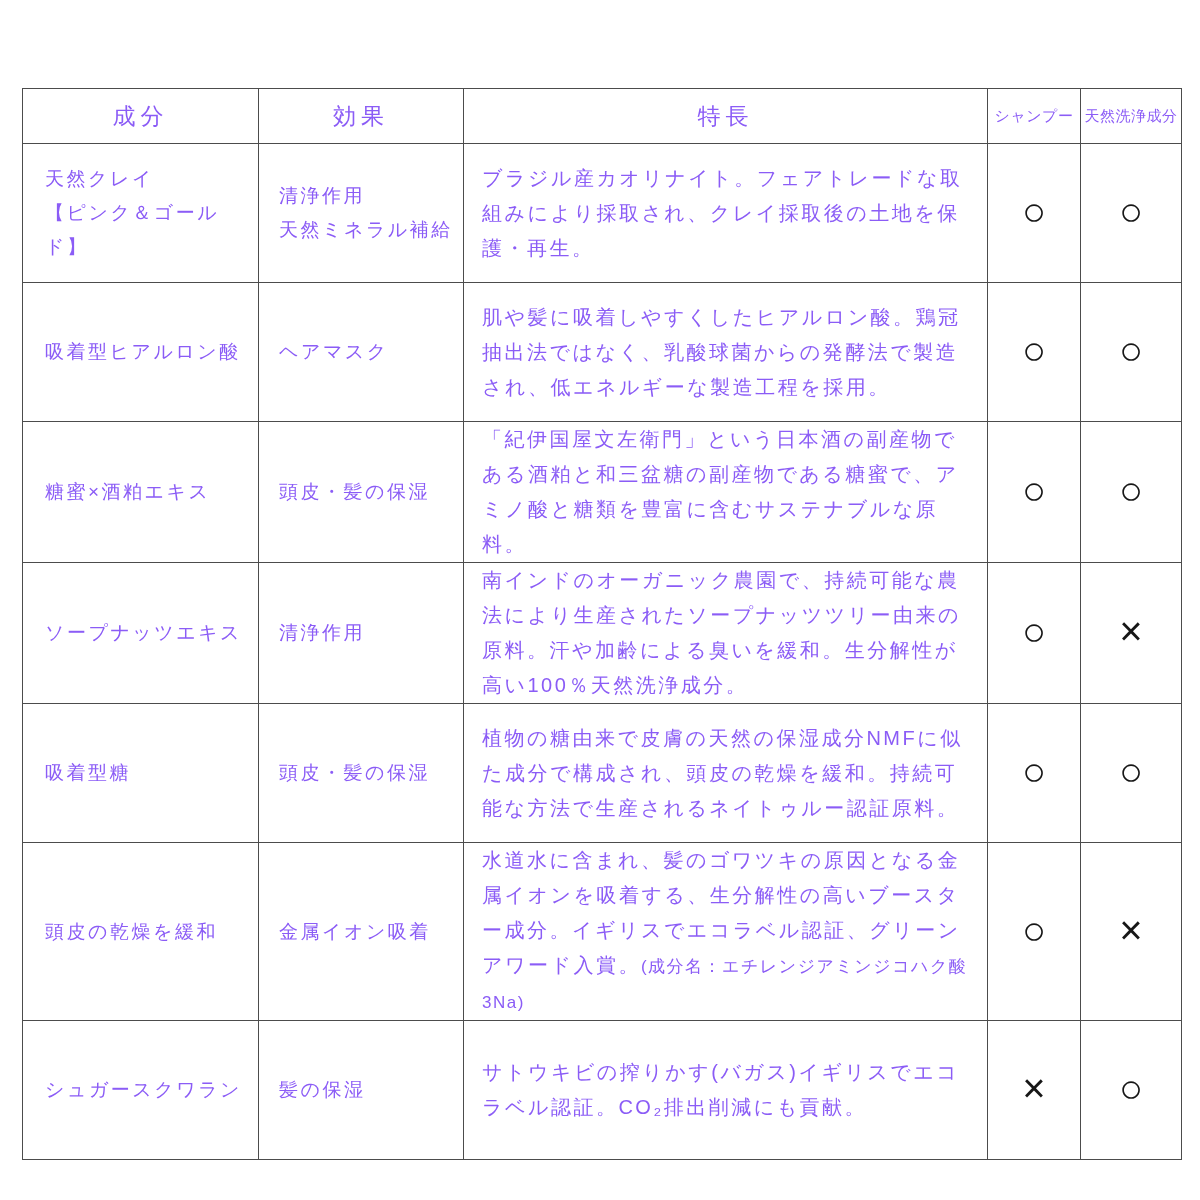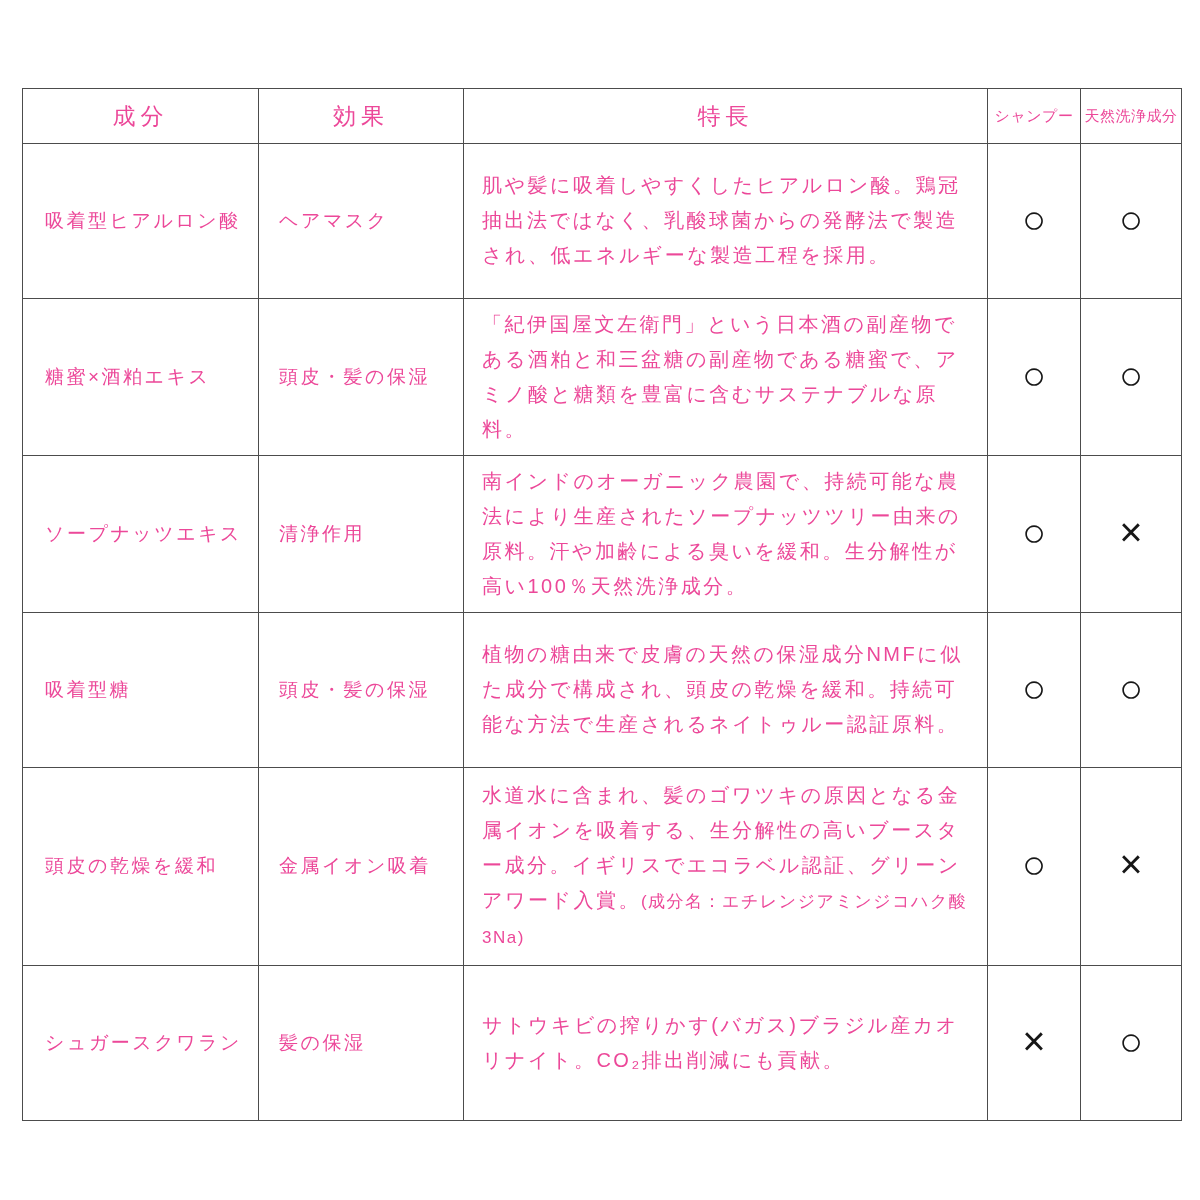--- a/index.html
+++ b/index.html
@@ -15,21 +15,21 @@
     position: absolute;
     left: 22px; top: 88px;
     width: 1159px; height: 1033px;
     border-collapse: collapse;
     table-layout: fixed;
     background: #fff;
   }
   .spec th, .spec td {
     border: 1px solid #4c4c4c;
     vertical-align: middle;
-    color: #ec4899;
+    color: #8b5cf6;
   }
   .spec thead tr { height: 55px; }
   .spec tbody tr { height: 139px; }
 
   th.h-main {
     font-weight: 400;
     font-size: 23px;
     letter-spacing: 5px;
     text-align: center;
   }
@@ -90,20 +90,29 @@
       <tr>
         <th class="h-main">成分</th>
         <th class="h-main">効果</th>
         <th class="h-main">特長</th>
         <th class="h-small">シャンプー</th>
         <th class="h-small">天然洗浄成分</th>
       </tr>
     </thead>
     <tbody>
       <tr>
+        <td class="c-ingredient">天然クレイ
+【ピンク＆ゴールド】</td>
+        <td class="c-effect">清浄作用
+天然ミネラル補給</td>
+        <td class="c-feature"><span>ブラジル産カオリナイト。フェアトレードな取組みにより採取され、クレイ採取後の土地を保護・再生。</span></td>
+        <td class="c-mark">○</td>
+        <td class="c-mark">○</td>
+      </tr>
+      <tr>
         <td class="c-ingredient">吸着型ヒアルロン酸</td>
         <td class="c-effect">ヘアマスク</td>
         <td class="c-feature"><span>肌や髪に吸着しやすくしたヒアルロン酸。鶏冠抽出法ではなく、乳酸球菌からの発酵法で製造され、低エネルギーな製造工程を採用。</span></td>
         <td class="c-mark">○</td>
         <td class="c-mark">○</td>
       </tr>
       <tr>
         <td class="c-ingredient">糖蜜×酒粕エキス</td>
         <td class="c-effect">頭皮・髪の保湿</td>
         <td class="c-feature"><span>「紀伊国屋文左衛門」という日本酒の副産物である酒粕と和三盆糖の副産物である糖蜜で、アミノ酸と糖類を豊富に含むサステナブルな原料。</span></td>
@@ -127,19 +136,19 @@
       <tr>
         <td class="c-ingredient">頭皮の乾燥を緩和</td>
         <td class="c-effect">金属イオン吸着</td>
         <td class="c-feature"><span>水道水に含まれ、髪のゴワツキの原因となる金属イオンを吸着する、生分解性の高いブースター成分。イギリスでエコラベル認証、グリーンアワード入賞。</span><span class="note">(成分名：エチレンジアミンジコハク酸3Na)</span></td>
         <td class="c-mark">○</td>
         <td class="c-mark">×</td>
       </tr>
       <tr>
         <td class="c-ingredient">シュガースクワラン</td>
         <td class="c-effect">髪の保湿</td>
-        <td class="c-feature"><span>サトウキビの搾りかす(バガス)ブラジル産カオリナイト。CO₂排出削減にも貢献。</span></td>
+        <td class="c-feature"><span>サトウキビの搾りかす(バガス)イギリスでエコラベル認証。CO₂排出削減にも貢献。</span></td>
         <td class="c-mark">×</td>
         <td class="c-mark">○</td>
       </tr>
     </tbody>
   </table>
 </div>
 
 </body></html>

